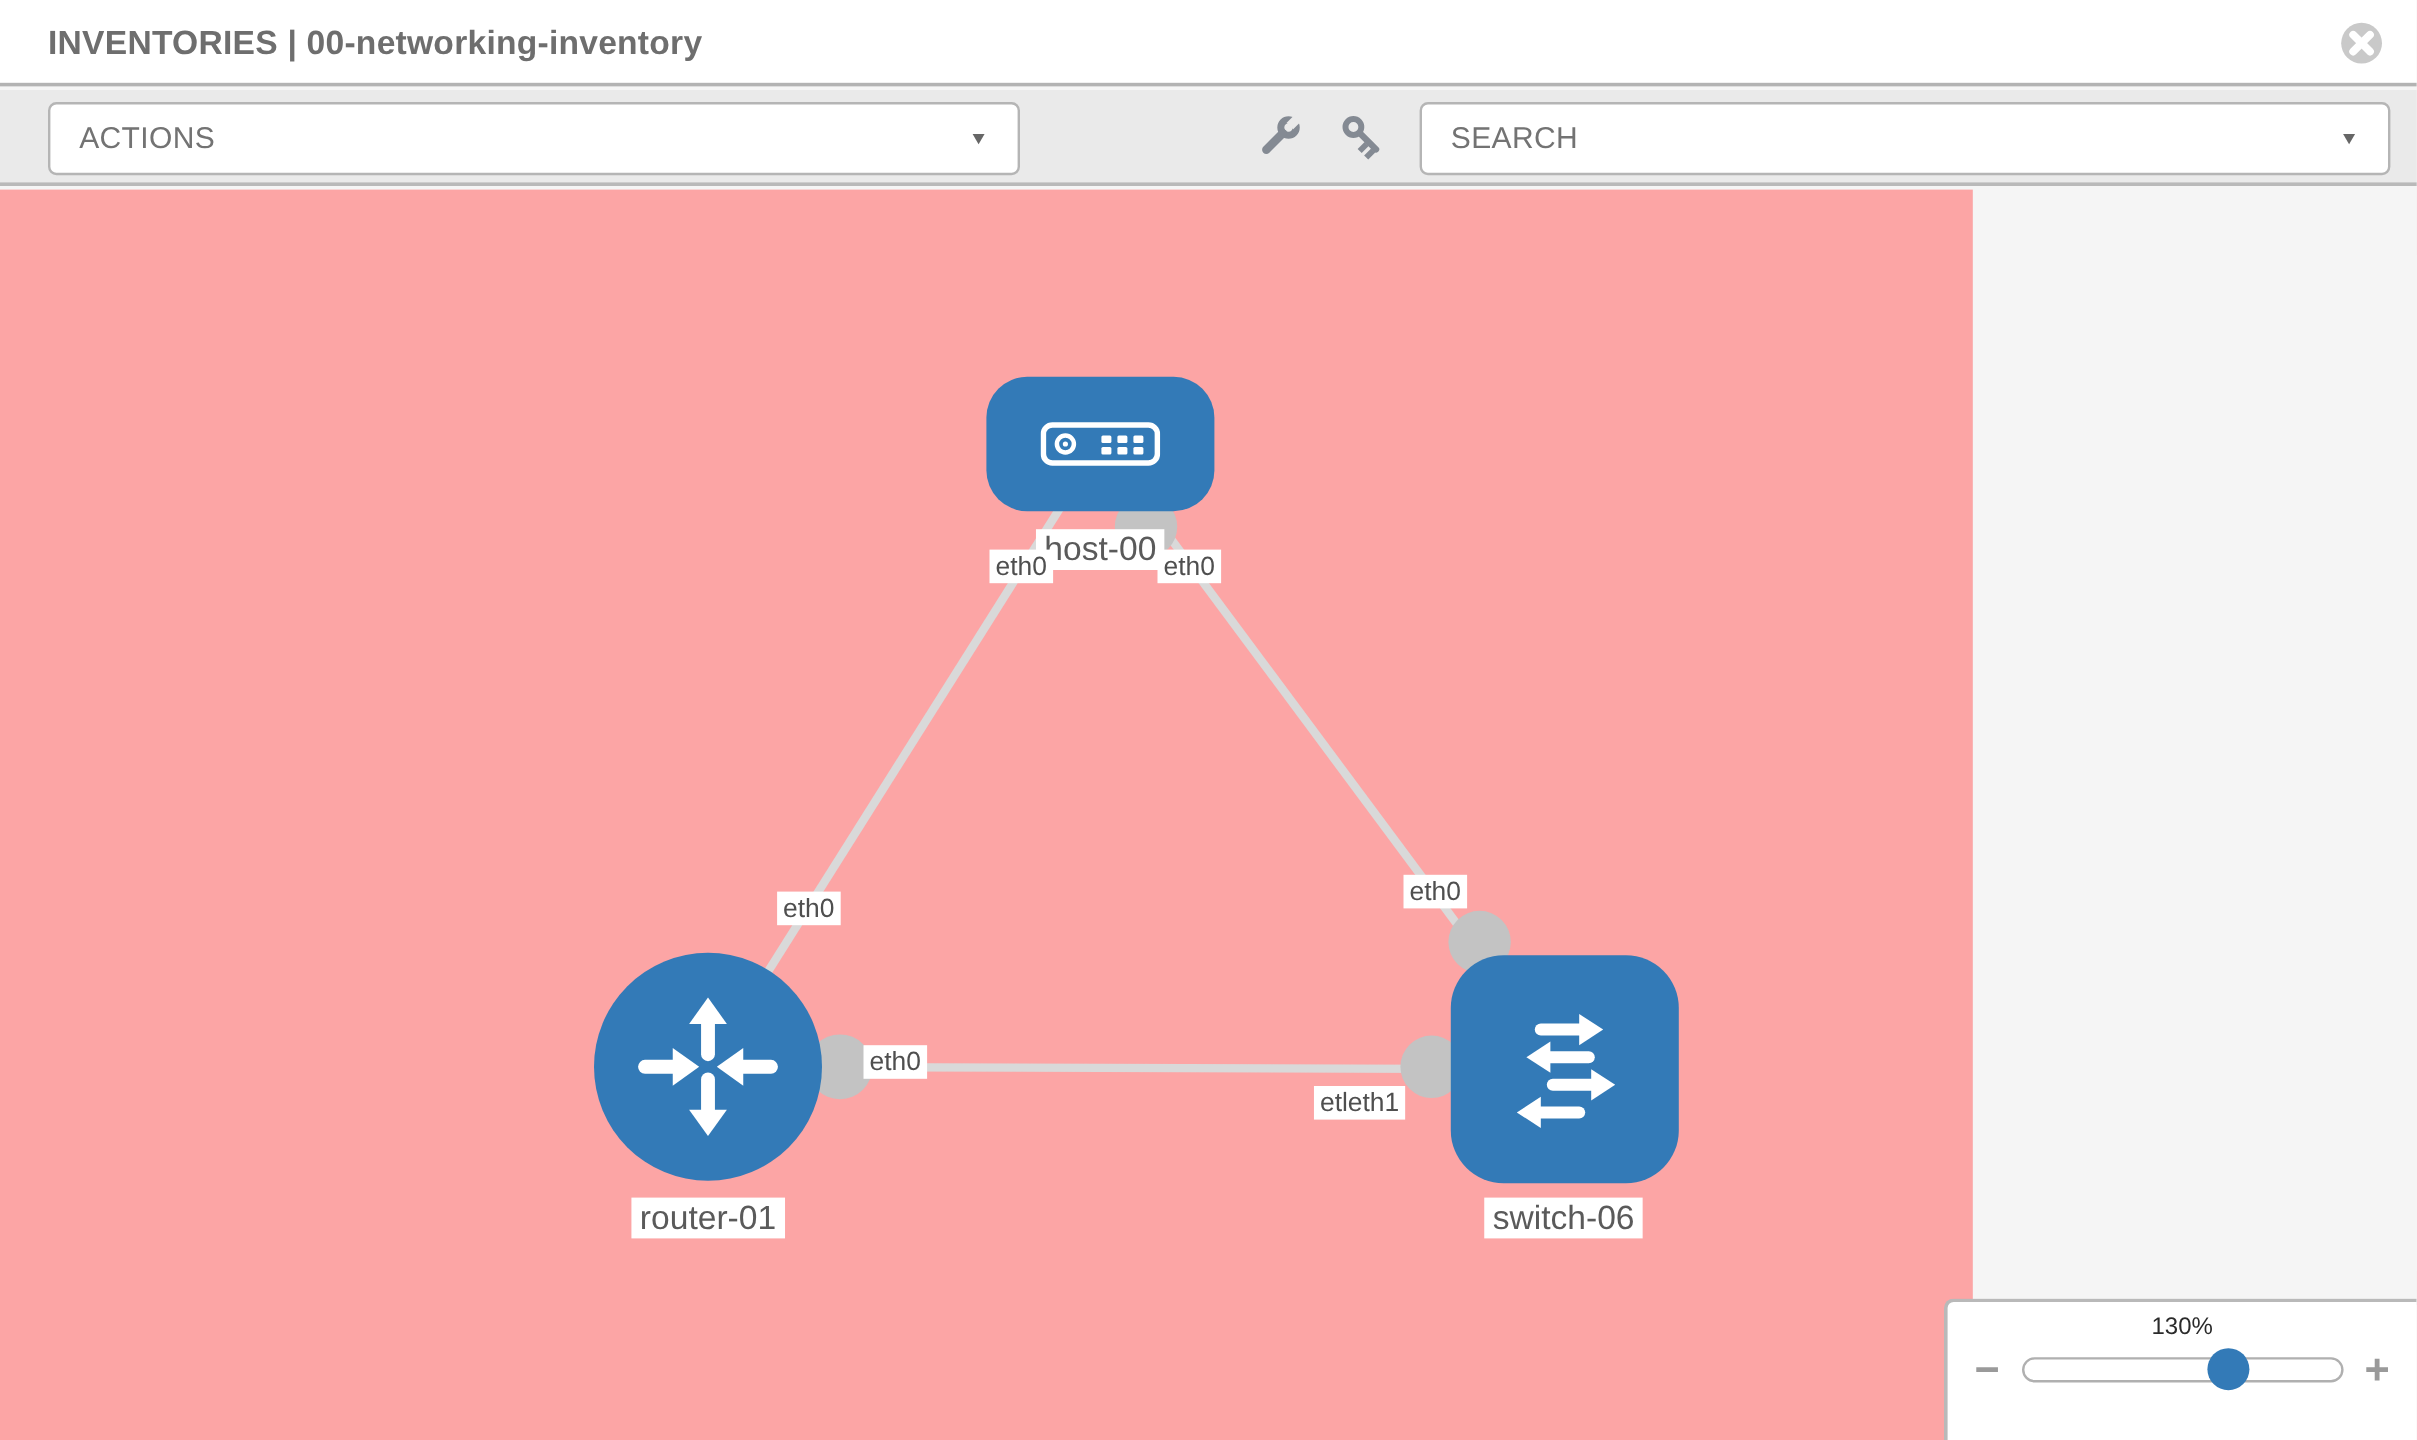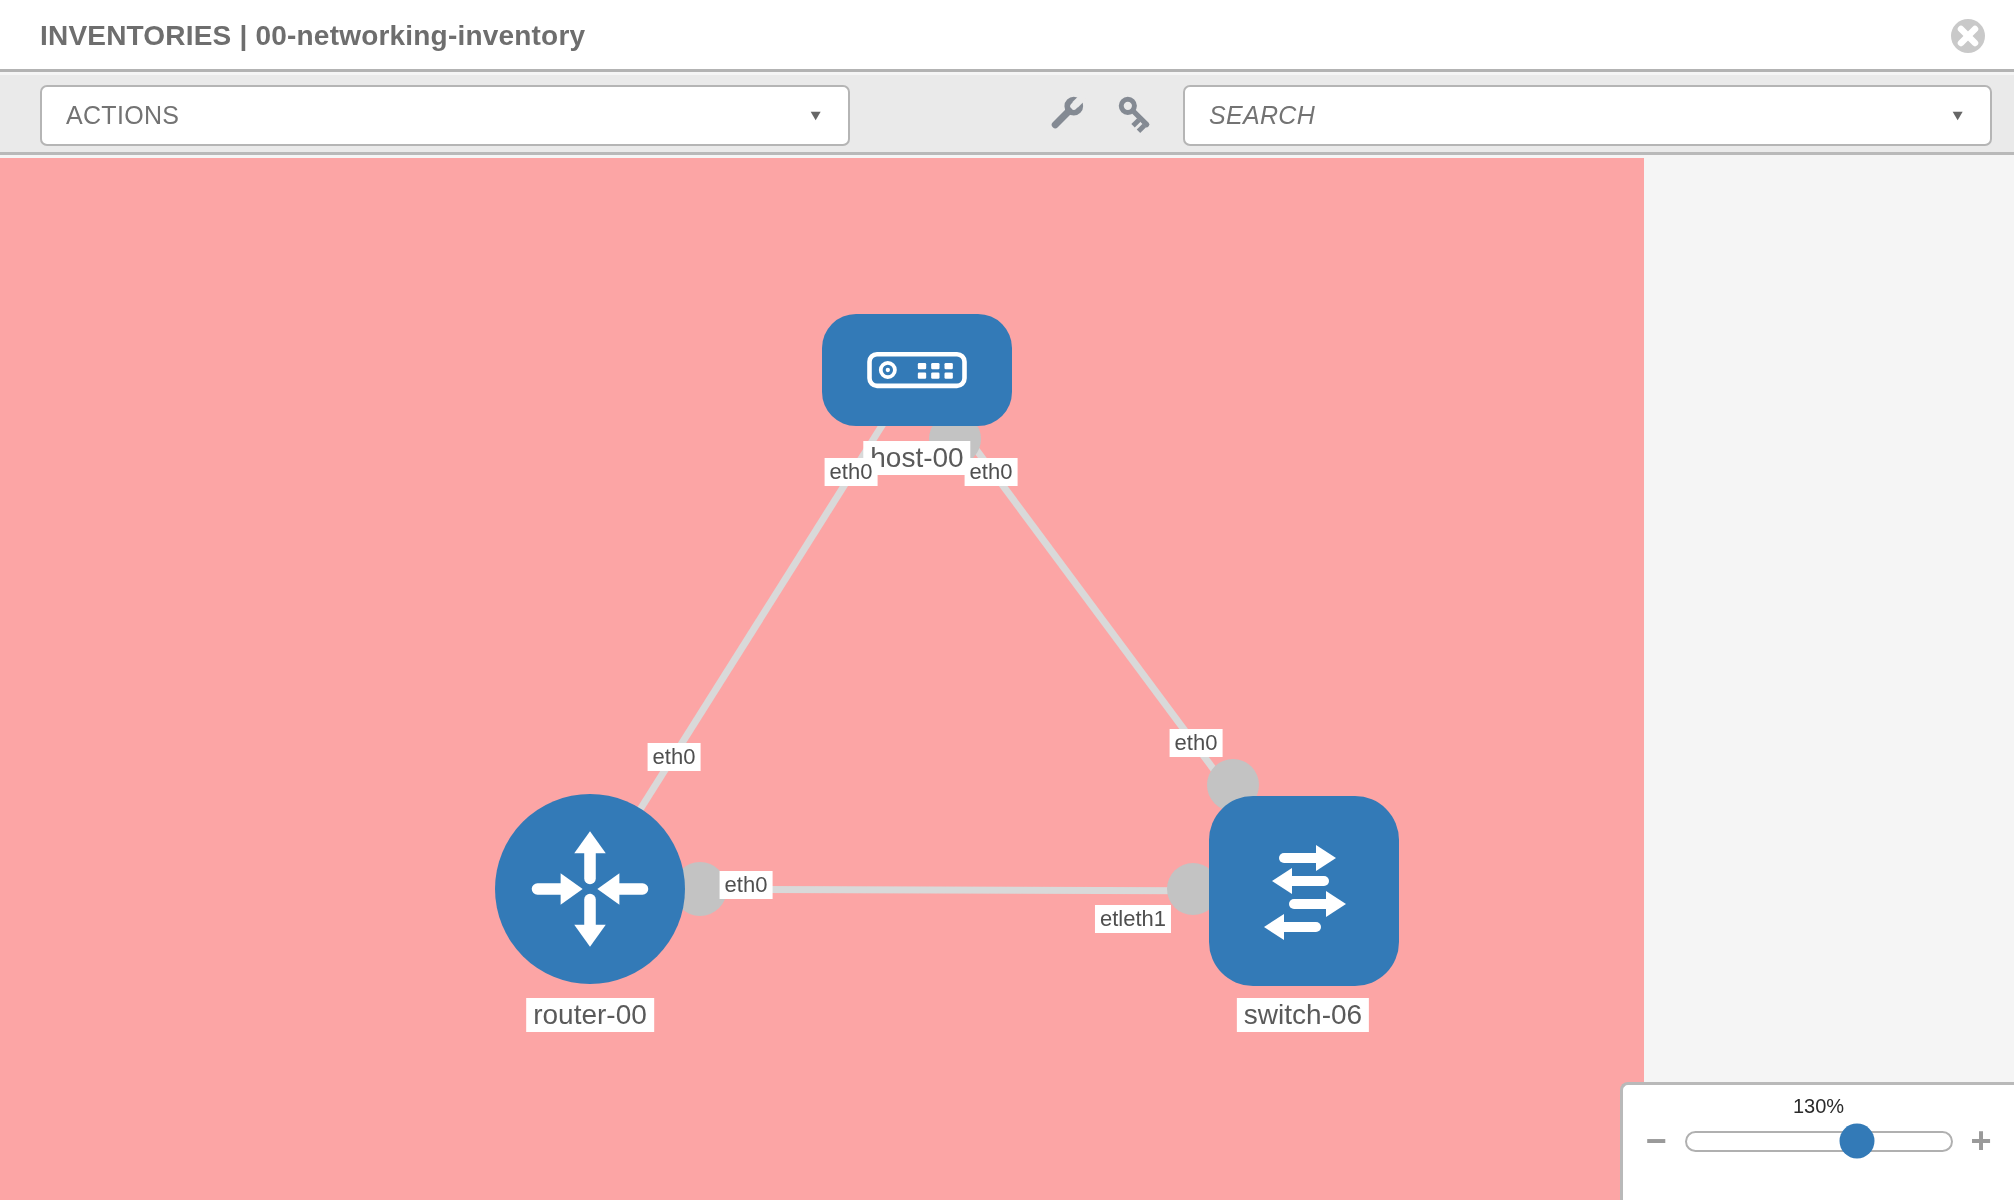--- a/index.html
+++ b/index.html
@@ -11,21 +11,21 @@
   .hdr { position:absolute; left:0; top:0; width:100%; height:72px; background:#ffffff; border-bottom:3px solid #b3b3b3; }
   .hdr .title { position:absolute; left:40px; top:0; line-height:72px; font-size:28px; font-weight:bold; color:#6e6e6e; letter-spacing:.2px; }
   .hdr .close { position:absolute; right:28px; top:18px; width:36px; height:36px; cursor:pointer; border:none; background:transparent; }
 
   
   .tbar { position:absolute; left:0; top:75px; width:100%; height:80px; background:#eaeaea; border-bottom:3px solid #b9b9b9; }
   .select { position:absolute; top:10px; height:61px; background:#ffffff; border:2px solid #b5b5b5; border-radius:7px; display:flex; align-items:center; justify-content:space-between; padding:0 24px; cursor:pointer; }
   .select .lbl { font-size:25px; color:#737373; letter-spacing:.3px; }
   .select .caret { font-size:17px; color:#666; transform:scaleY(.85); }
   .sel-actions { left:40px; width:810px; }
-  .sel-search  { left:1183px; width:809px;font-style:italic; }
+  .sel-search  { left:1183px; width:809px; }
   .tool-btn { position:absolute; top:16px; width:48px; height:48px; border:none; background:transparent; cursor:pointer; padding:0; }
   .tb-wrench { left:1042px; }
   .tb-key { left:1112px; }
 
   
   .canvas { position:absolute; left:0; top:158px; width:1644px; height:1042px; background:#fca5a5; }
   .links-svg { position:absolute; left:0; top:0; }
   .node { position:absolute; background:#337ab7; display:flex; align-items:center; justify-content:center; cursor:pointer; }
   .node-host   { left:822px;  top:156px; width:190px; height:112px; border-radius:34px; }
   .node-router { left:495px;  top:636px; width:190px; height:190px; border-radius:50%; }
@@ -151,21 +151,21 @@
           <polygon points="28,50 48,37 48,63" stroke="none"></polygon>
           <line x1="50" y1="73" x2="86" y2="73"></line>
           <polygon points="102,73 82,60 82,86" stroke="none"></polygon>
           <line x1="72" y1="96" x2="36" y2="96"></line>
           <polygon points="20,96 40,83 40,109" stroke="none"></polygon>
         </g>
       </svg>
     </div>
 
     <div class="tag node-tag t-host">host-00</div>
-    <div class="tag node-tag t-router">router-00</div>
+    <div class="tag node-tag t-router">router-01</div>
     <div class="tag node-tag t-switch">switch-06</div>
 
     <div class="tag t-eth-hl">eth0</div>
     <div class="tag t-eth-hr">eth0</div>
     <div class="tag t-eth-mid">eth0</div>
     <div class="tag t-eth-sw">eth0</div>
     <div class="tag t-eth-bl">eth0</div>
     <div class="tag t-eth-br">etleth1</div>
 
     <div class="zoom-panel">

